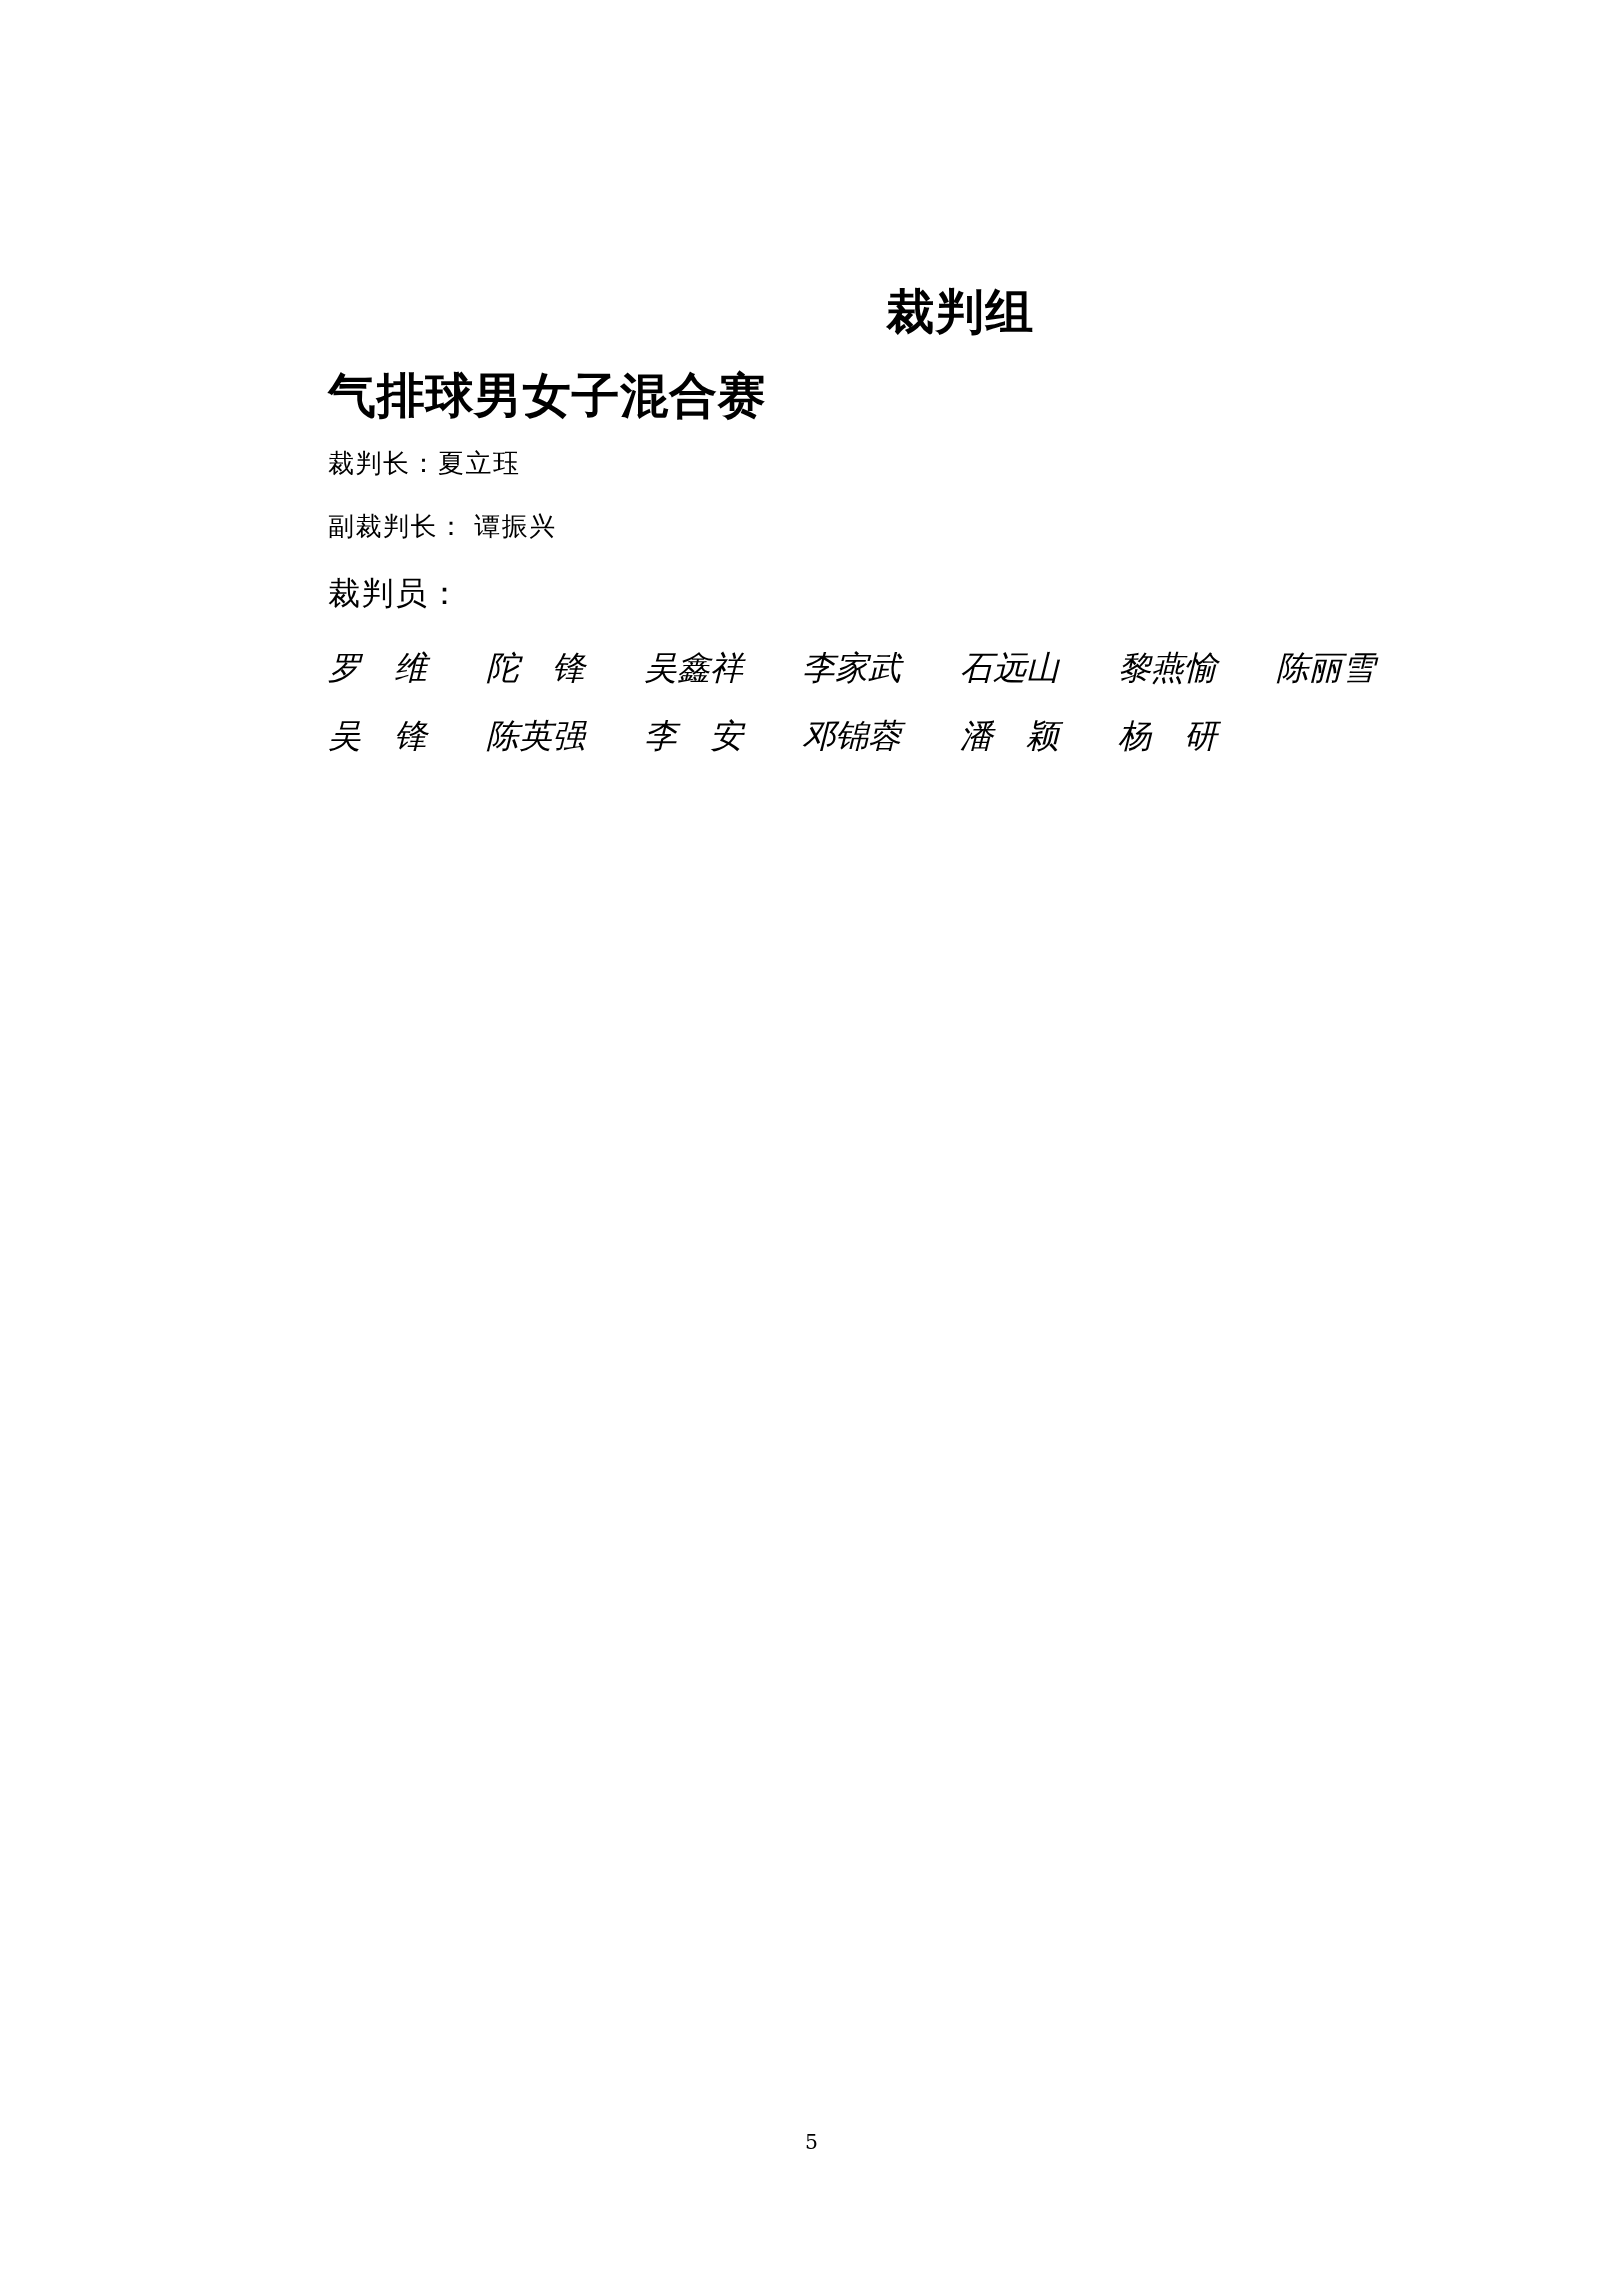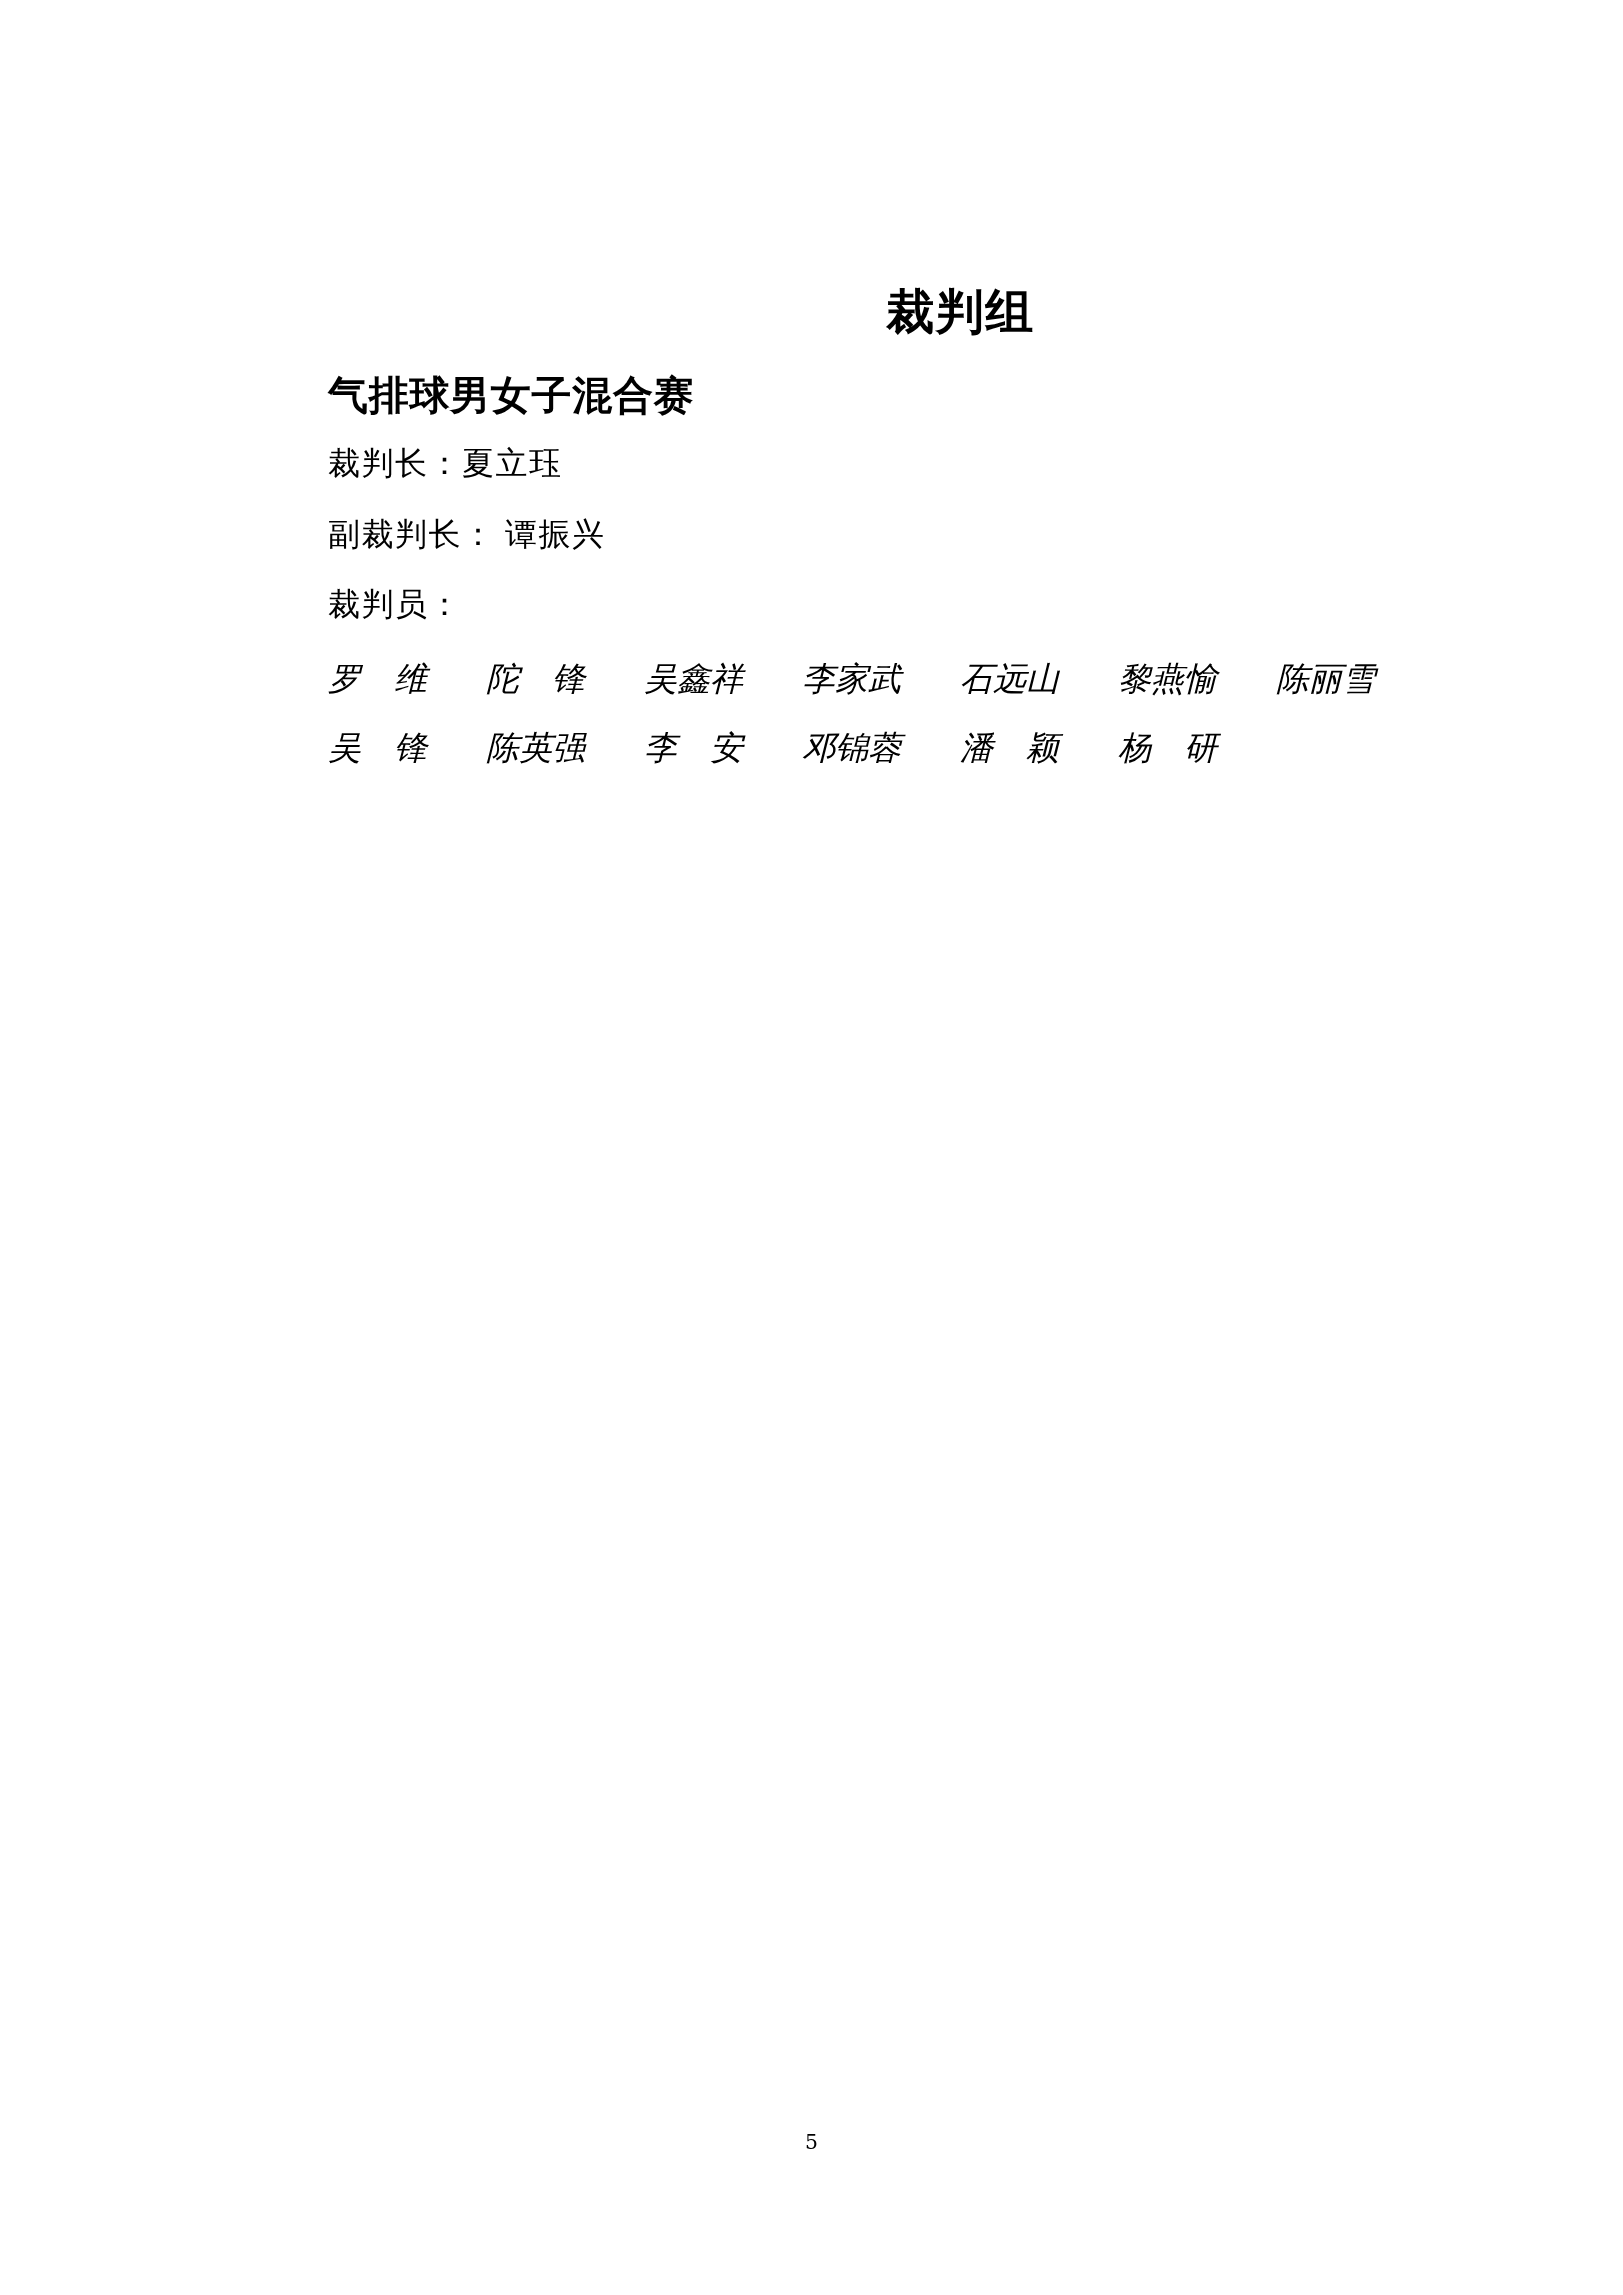--- a/index.html
+++ b/index.html
@@ -28,29 +28,29 @@
   .doc-title {
     font-family: "DejaVu Serif", serif;
     font-weight: bold;
     font-size: 48px;
     line-height: 1.2;
     text-align: center;
     letter-spacing: 1.5px;
     margin: 0 0 30.5px 0;
   }
   .subtitle {
-    font-family: Liberation Sans, sans-serif;
-    font-size: 40px;
+    font-family: Liberation Mono, monospace;
+    font-size: 48px;
     line-height: 1.2;
-    margin: 0 0 24px 0;
+    margin: 0 0 18px 0;
     letter-spacing: 0.7px;
   }
   .role-line {
-    font-family: Liberation Serif, serif;
-    font-size: 32px;
+    font-family: Liberation Sans, sans-serif;
+    font-size: 26px;
     line-height: 1.25;
     margin: 0 0 30.5px 0;
     letter-spacing: 1.5px;
     white-space: pre;
   }
   .referees-label {
     font-family: "DejaVu Serif", serif;
     font-size: 32px;
     line-height: 1.25;
     margin: 16px 0 35px 0;

